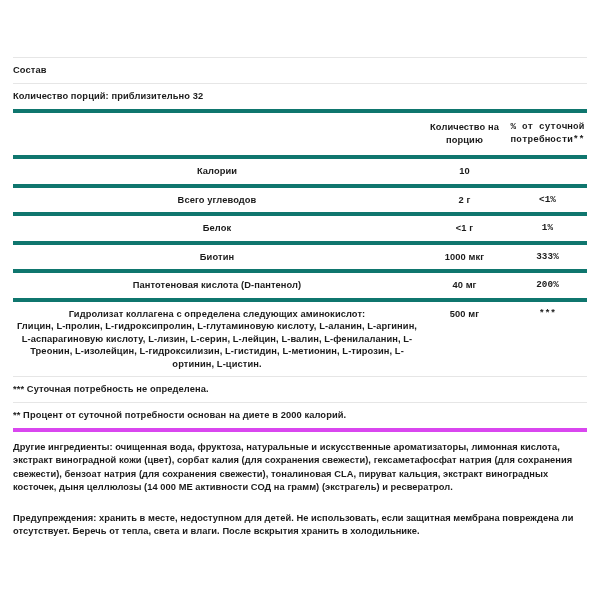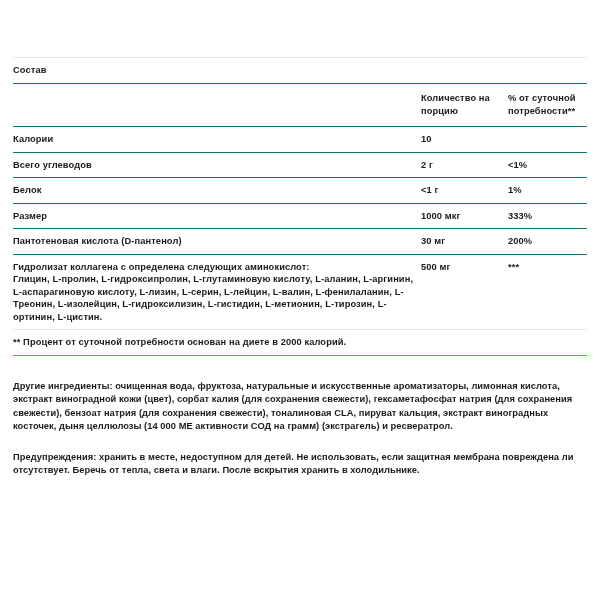--- a/index.html
+++ b/index.html
@@ -37,30 +37,30 @@
 
   
   .nut-table {
     width: 574px;
     border-collapse: collapse;
     table-layout: fixed;
     font-size: 9.3px;
     letter-spacing: .1px;
   }
   .nut-table td, .nut-table th {
-    border-top: 1px solid #0f766e;
+    border-top: 4px solid #0f766e;
     padding: 6px 0 6px 0;
     vertical-align: top;
-    text-align: left;
+    text-align: center;
     font-weight: bold;
     line-height: 12.5px;
   }
   .col-name   { width: 408px; }
   .col-amount { width: 87px; }
-  .col-dv     { width: 79px; }
+  .col-dv     { width: 79px; font-family: Liberation Mono, monospace; }
 
   .nut-table thead th {
     padding-top: 8px;
     padding-bottom: 9px;
     font-weight: bold;
   }
   .nut-table thead th.col-name { font-weight: bold; }
 
   .amino-cell {
     line-height: 12.8px;
@@ -76,46 +76,47 @@
   
   .foot {
     border-top: 1px solid #e6e6e6;
     padding: 6px 0 6px 0;
     font-size: 9.3px;
     font-weight: bold;
     line-height: 13px;
     letter-spacing: .1px;
   }
   .foot-last {
-    border-bottom: 1px solid #d946ef;
+    border-bottom: 4px solid #d946ef;
   }
 
   
   .para {
     font-size: 9.3px;
     font-weight: bold;
     line-height: 13.4px;
     letter-spacing: .05px;
     margin: 0;
     padding: 0;
     width: 578px;
   }
-  .para-other { margin-top: 24px; }
+  .para-other { margin-top: 9px; }
   .para-warn  { margin-top: 17px; }
 </style>
 </head>
 <body>
 
 <div class="page">
 
   <div class="spacer-top"></div>
 
   <div class="srow">Состав</div>
 
 
+  <div class="srow">Количество порций: приблизительно 32</div>
 
   <table class="nut-table">
     <thead>
       <tr>
         <th class="col-name"></th>
         <th class="col-amount">Количество на порцию</th>
         <th class="col-dv">% от суточной потребности**</th>
       </tr>
     </thead>
     <tbody>
@@ -135,43 +136,44 @@
 
       <tr>
         <td class="col-name">Белок</td>
         <td class="col-amount">&lt;1 г</td>
         <td class="col-dv">1%</td>
       </tr>
 
 
 
       <tr>
-        <td class="col-name">Размер</td>
+        <td class="col-name">Биотин</td>
         <td class="col-amount">1000 мкг</td>
         <td class="col-dv">333%</td>
       </tr>
 
       <tr>
         <td class="col-name">Пантотеновая кислота (D-пантенол)</td>
-        <td class="col-amount">30 мг</td>
+        <td class="col-amount">40 мг</td>
         <td class="col-dv">200%</td>
       </tr>
 
       <tr>
         <td class="col-name amino-cell">
           <span class="amino-head">Гидролизат коллагена с определена следующих аминокислот:</span>
           <span class="amino-list">Глицин, L-пролин, L-гидроксипролин, L-глутаминовую кислоту, L-аланин, L-аргинин, L-аспарагиновую кислоту, L-лизин, L-серин, L-лейцин, L-валин, L-фенилаланин, L- Треонин, L-изолейцин, L-гидроксилизин, L-гистидин, L-метионин, L-тирозин, L-ортинин, L-цистин.</span>
         </td>
         <td class="col-amount mid-align">500 мг</td>
         <td class="col-dv mid-align">***</td>
       </tr>
 
     </tbody>
   </table>
 
+  <div class="foot">*** Суточная потребность не определена.</div>
 
   <div class="foot foot-last">** Процент от суточной потребности основан на диете в 2000 калорий.</div>
 
   <p class="para para-other">Другие ингредиенты: очищенная вода, фруктоза, натуральные и искусственные ароматизаторы, лимонная кислота, экстракт виноградной кожи (цвет), сорбат калия (для сохранения свежести), гексаметафосфат натрия (для сохранения свежести), бензоат натрия (для сохранения свежести), тоналиновая CLA, пируват кальция, экстракт виноградных косточек, дыня целлюлозы (14 000 МЕ активности СОД на грамм) (экстрагель) и ресвератрол.</p>
 
   <p class="para para-warn">Предупреждения: хранить в месте, недоступном для детей. Не использовать, если защитная мембрана повреждена ли отсутствует. Беречь от тепла, света и влаги. После вскрытия хранить в холодильнике.</p>
 
 </div>
 
 </body></html>

